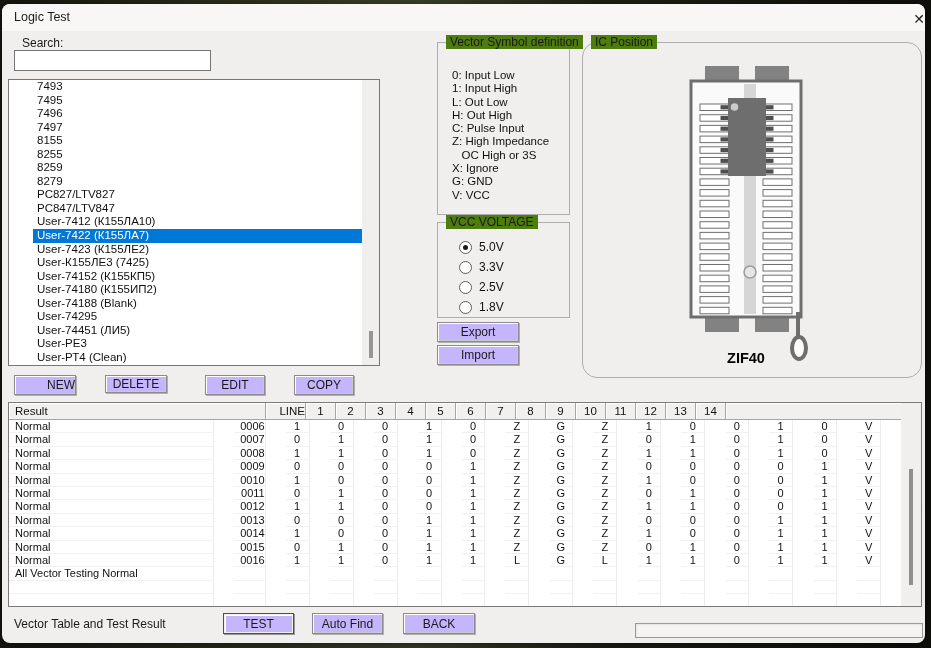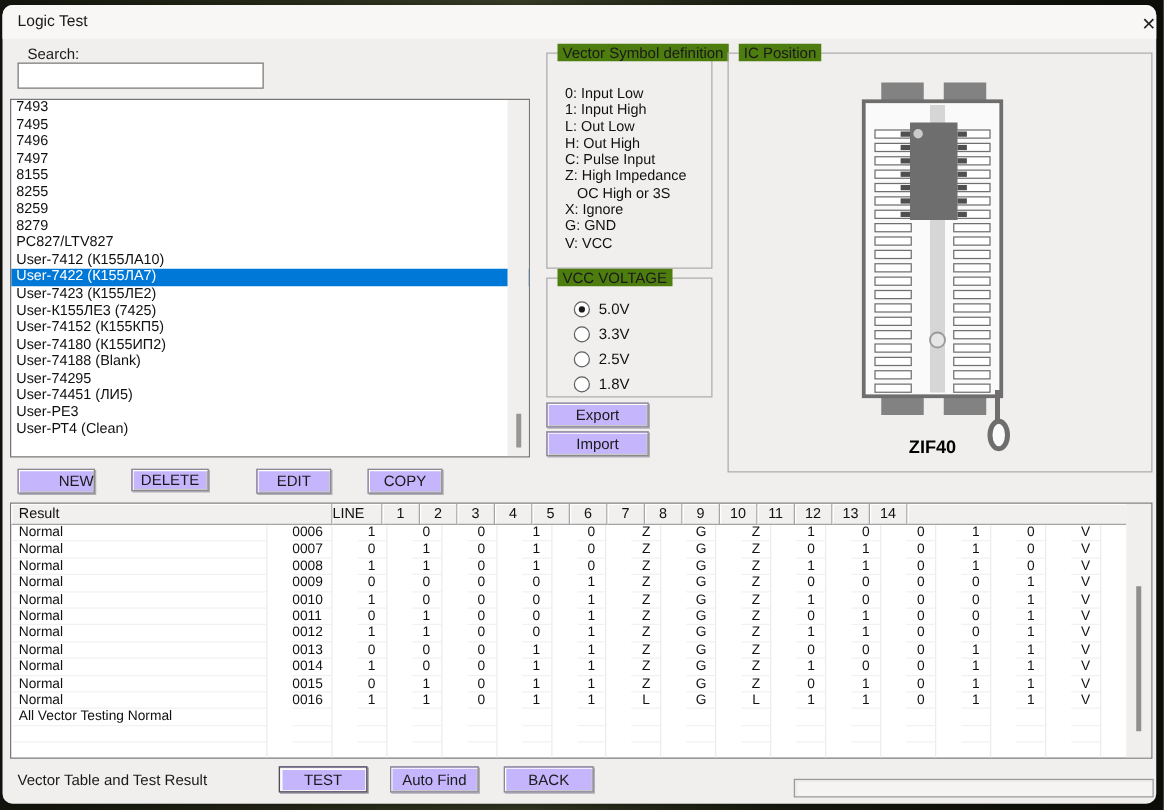--- a/index.html
+++ b/index.html
@@ -16,22 +16,22 @@
   .close-btn { position:absolute; left:903px; top:6px; width:28px; height:18px;
                display:flex; align-items:center; justify-content:center;
                font-size:14px; color:#222; cursor:default; }
 
   .label { position:absolute; font-size:12px; color:#1a1a1a; white-space:nowrap; }
 
   .search-input { position:absolute; left:14px; top:50px; width:197px; height:21px;
                   border:1px solid #767676; background:#fff; font:12px "Liberation Sans",sans-serif;
                   padding:0 4px; outline:none; }
 
-  .listbox { position:absolute; left:8px; top:79px; width:416px; height:287px;
-             background:#fff; border:1px solid #767676; overflow:hidden; }
+  .listbox { position:absolute; left:8px; top:79px; width:372px; height:287px;
+             background:#fff; border:1px solid #767676; overflow:hidden;padding-left:24px; }
   .list-item { height:13.55px; line-height:13.6px; font-size:11.5px; padding-left:4px;
                color:#101010; white-space:nowrap; }
   .list-item.selected { color:#fff; }
   .lb-track { position:absolute; top:0; right:0; width:17px; height:100%; background:#f0efee; }
   .lb-thumb { position:absolute; right:6px; top:251px; width:4px; height:27px; background:#969696; }
 
   .btn { position:absolute; background:#c4b5fd; border:1px solid #8b8b8b;
          box-shadow:inset 1px 1px 0 #ffffff, inset -1px -1px 0 #c9c9c9, 1px 1px 0 #b0b0b0;
          font:12px "Liberation Sans",sans-serif; color:#1a1a1a;
          display:flex; align-items:center; justify-content:center; cursor:default; }
@@ -60,21 +60,21 @@
   .vtable { position:absolute; left:8px; top:402px; width:914px; height:205px;
             border:1px solid #7a7a7a; background:#fff; overflow:hidden; }
   .vt-header { display:flex; height:17px; width:892px; }
   .vt-h { background:#f1f0ef; border-right:1px solid #a5a5a5; border-bottom:1px solid #a5a5a5;
           box-shadow:inset 1px 1px 0 #ffffff; font-size:11.5px; line-height:16px; color:#111;
           white-space:nowrap; overflow:hidden; }
   .vt-row { display:flex; height:13.42px; width:892px;gap:20px; }
   .vt-c { border-right:1px solid #ececec; border-bottom:1px solid #f1f1f1; font-size:11px;
           line-height:13px; color:#111; white-space:nowrap; overflow:hidden; }
   .w-result { width:257px; padding-left:6px; text-align:left; }
-  .w-line   { width:40px; text-align:left; }
+  .w-line   { width:40px; text-align:right; }
   .w-pin    { width:30px; text-align:center; }
   .w-fill   { flex:1; border-right:none; }
   .tb-track { position:absolute; top:0; right:0; width:20px; height:100%; background:#f0efee; }
   .tb-thumb { position:absolute; right:8px; top:66px; width:4px; height:116px; background:#8f8f8f; }
 
   .progress { position:absolute; left:635px; top:623px; width:288px; height:15px;
               border:1px solid #9a9a9a; background:#f5f4f3;
               box-shadow:inset 1px 1px 2px rgba(0,0,0,.07); }
 </style>
 </head>
@@ -94,20 +94,21 @@
   <div class="listbox" id="device-list">
     <div class="list-item">7493</div>
       <div class="list-item">7495</div>
       <div class="list-item">7496</div>
       <div class="list-item">7497</div>
       <div class="list-item">8155</div>
       <div class="list-item">8255</div>
       <div class="list-item">8259</div>
       <div class="list-item">8279</div>
       <div class="list-item">PC827/LTV827</div>
+      <div class="list-item">PC847/LTV847</div>
       <div class="list-item">User-7412 (К155ЛА10)</div>
       <div class="list-item selected" style="background: rgb(0, 120, 215);">User-7422 (К155ЛА7)</div>
       <div class="list-item">User-7423 (К155ЛЕ2)</div>
       <div class="list-item">User-К155ЛЕ3 (7425)</div>
       <div class="list-item">User-74152 (К155КП5)</div>
       <div class="list-item">User-74180 (К155ИП2)</div>
       <div class="list-item">User-74188 (Blank)</div>
       <div class="list-item">User-74295</div>
       <div class="list-item">User-74451 (ЛИ5)</div>
       <div class="list-item">User-РЕ3</div>
@@ -156,21 +157,21 @@
         <div class="radio-row">
           <span class="radio"></span>
           <span class="radio-label">1.8V</span>
         </div>
       </div>
   </div>
 
   <button class="btn" style="left:437px; top:322px; width:82px; height:20px;">Export</button>
   <button class="btn" style="left:437px; top:345px; width:82px; height:20px;">Import</button>
 
-  <div class="group" style="left:582px; top:42px; width:340px; height:336px;">
+  <div class="group" style="left:582px; top:42px; width:340px; height:336px;border-radius:15px;">
     <span class="group-title">IC Position</span>
   </div>
   <svg class="socket-svg" id="socket-svg" width="170" height="312" viewBox="0 0 170 312">
     <rect x="45" y="10" width="34" height="16" fill="#828282"></rect>
     <rect x="95" y="10" width="34" height="16" fill="#828282"></rect>
     <rect x="45" y="260" width="34" height="16" fill="#828282"></rect>
     <rect x="95" y="260" width="34" height="16" fill="#828282"></rect>
     <rect x="31" y="25" width="110" height="236" fill="#fafafa" stroke="#6e6e6e" stroke-width="3"></rect>
     <rect x="84" y="28" width="12" height="230" fill="#d6d6d6"></rect>
     <circle cx="90" cy="216" r="6" fill="#e6e6e6" stroke="#9a9a9a" stroke-width="1.5"></circle>

